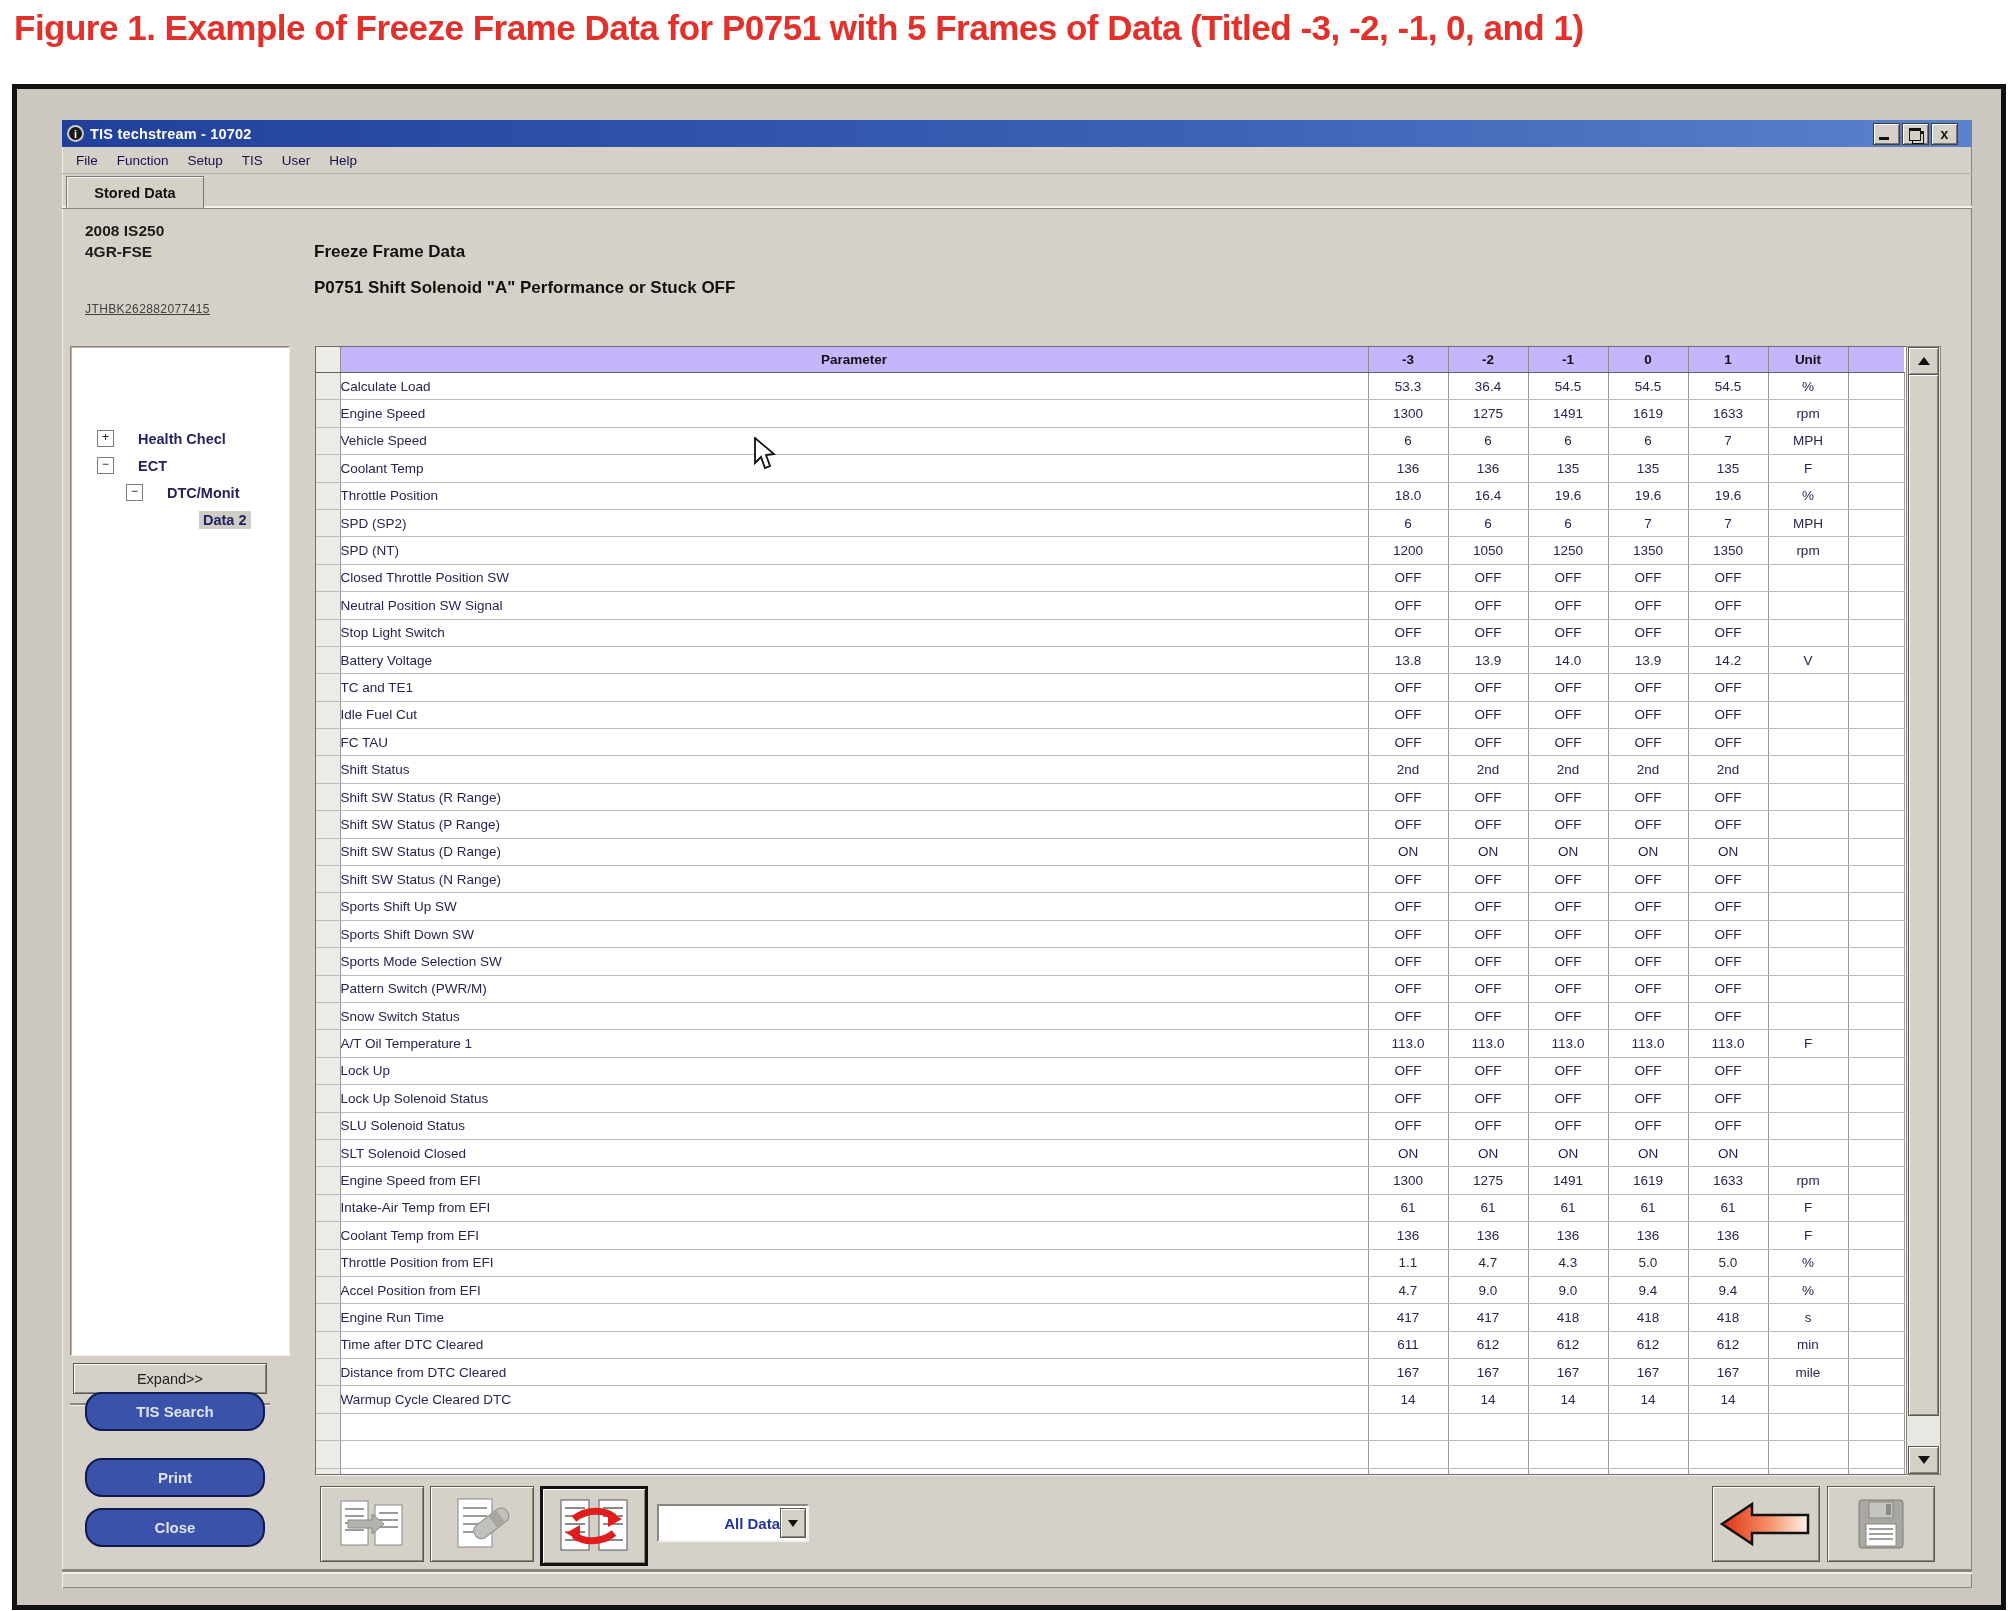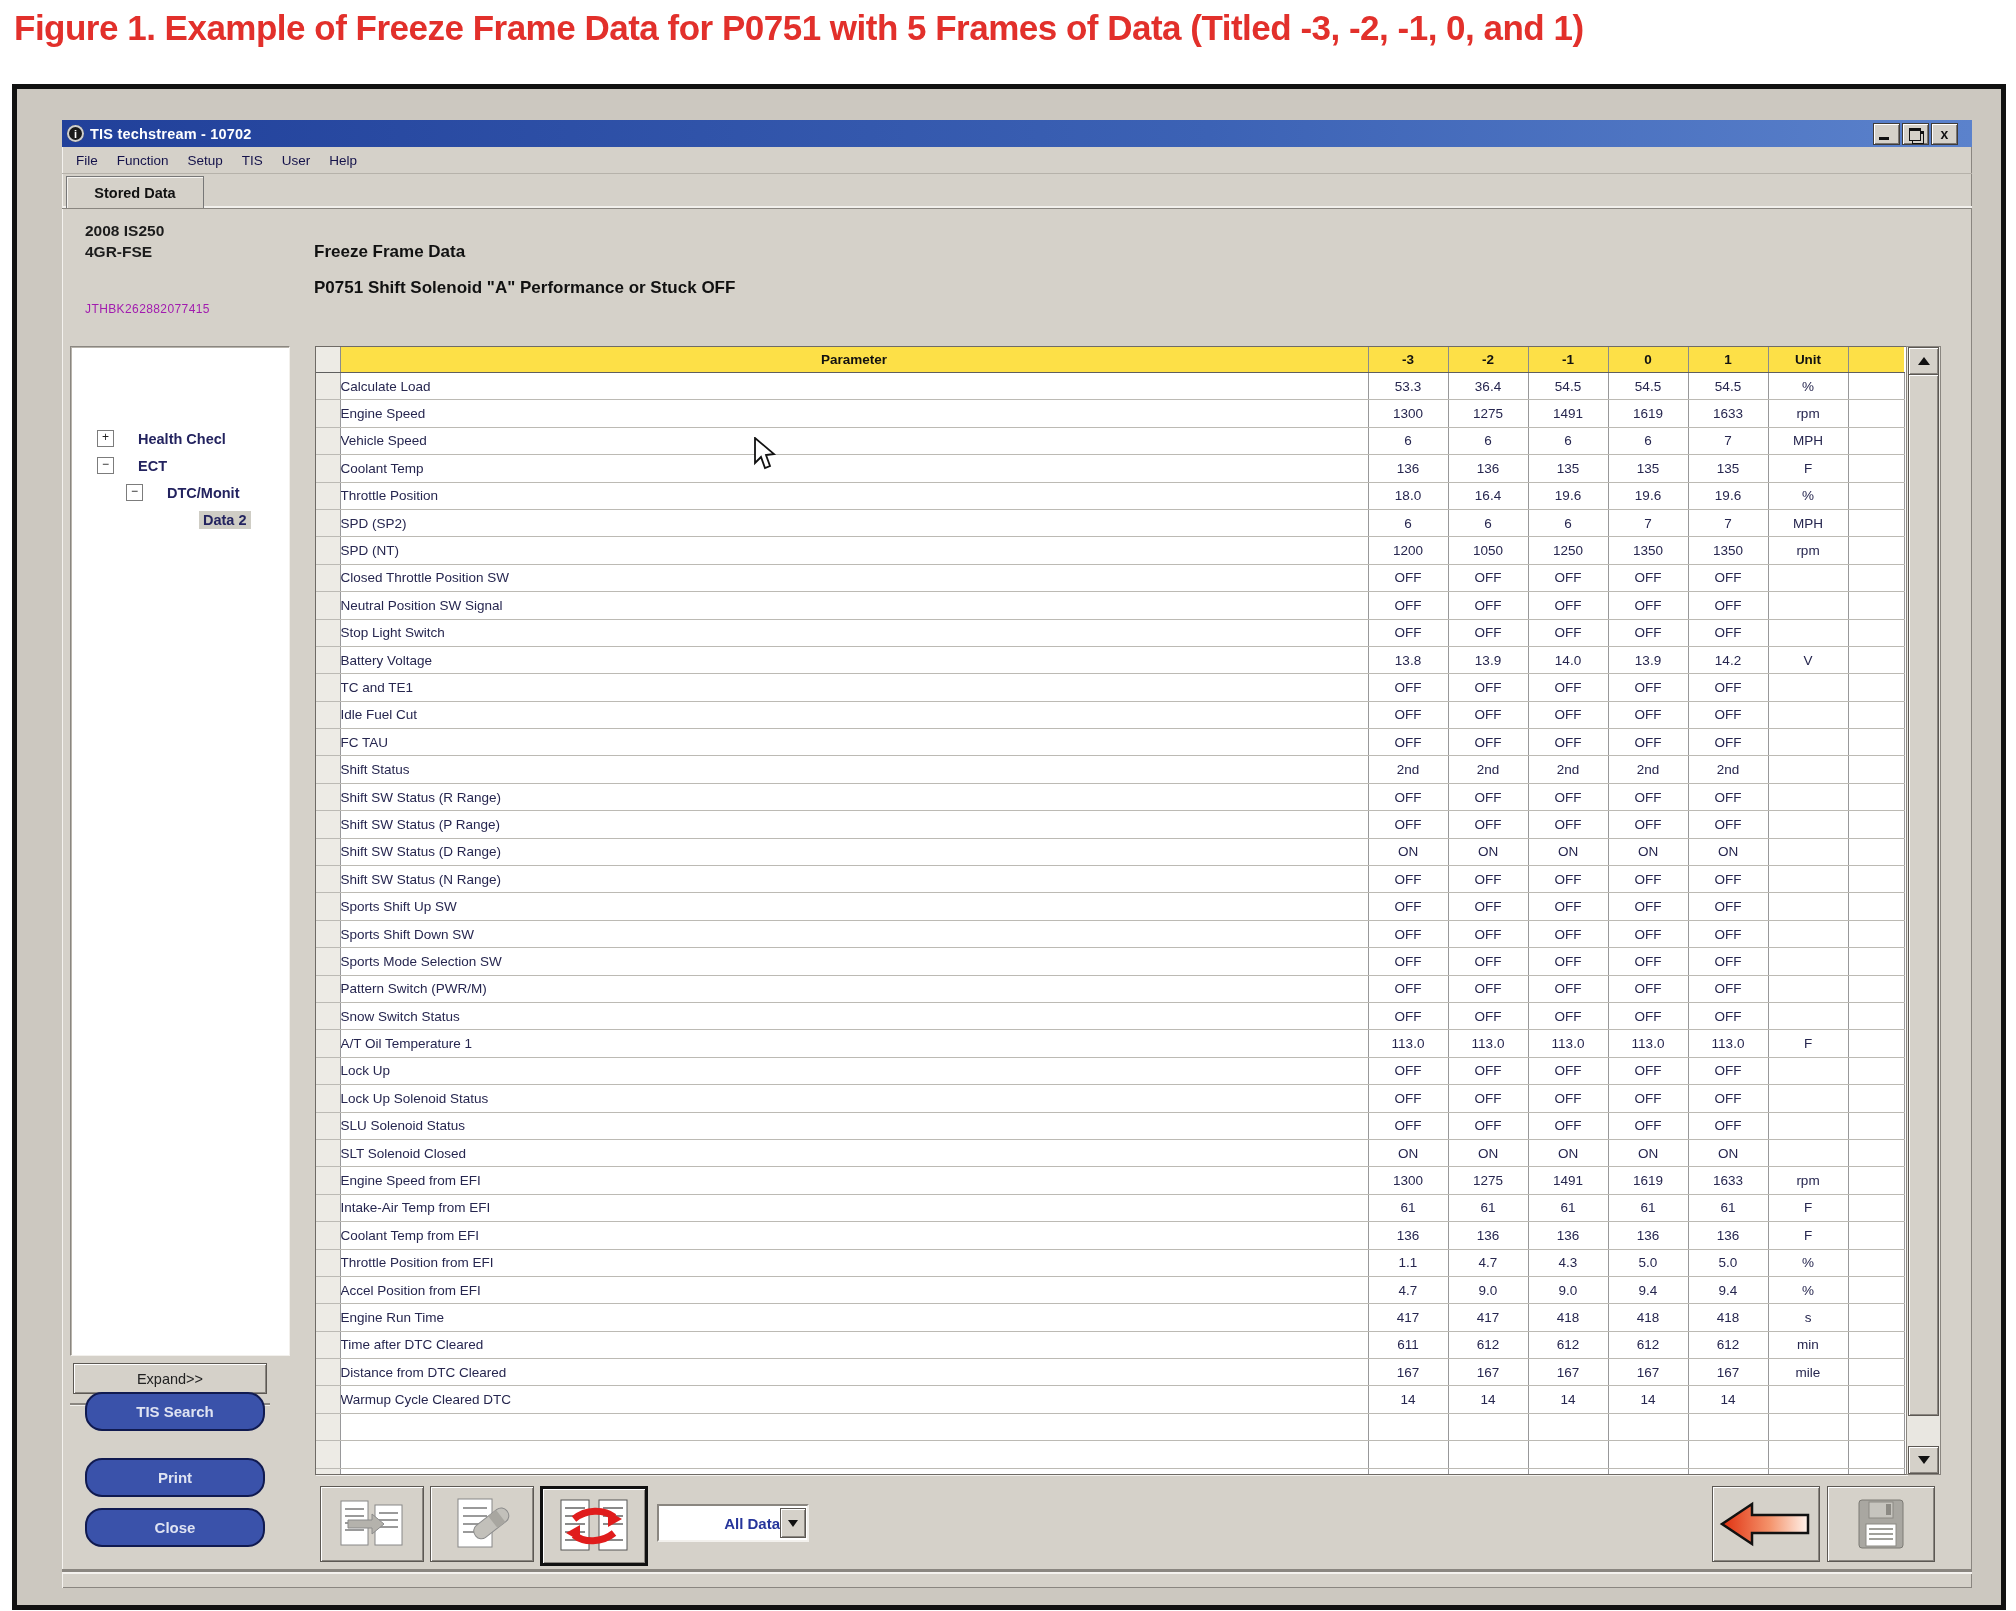--- a/index.html
+++ b/index.html
@@ -42,21 +42,21 @@
   #tab-stored{position:absolute;left:4px;top:0;width:136px;height:31px;background:#d5d1c9;
               border:1px solid #777;border-bottom:none;
               box-shadow:inset 1px 1px 0 #f6f4f0;
               display:flex;align-items:center;justify-content:center;
               font-size:14.5px;font-weight:bold;color:#111;}
   #tabstrip .strip-edge{position:absolute;left:0;top:30px;width:1910px;height:2px;
               background:#f2f0ec;border-bottom:1px solid #8a8680;}
 
   
   #sidebar-model{left:23px;top:100px;font-size:15.5px;font-weight:bold;color:#1c1c1c;line-height:21px;}
-  #sidebar-vin{left:23px;top:182px;font-size:12px;color:#a21caf;letter-spacing:0.4px;}
+  #sidebar-vin{left:23px;top:182px;font-size:12px;color:#404040;letter-spacing:0.4px;text-decoration:underline;}
   #treepanel{left:8px;top:226px;width:218px;height:1008px;background:#fff;
              border:1px solid #8a8680;border-right-color:#f2f0ec;border-bottom-color:#f2f0ec;
              box-shadow:inset 1px 1px 0 #b8b4ac;overflow:hidden;}
   #tree{position:absolute;left:0;top:78px;width:100%;}
   .tree-row{display:flex;align-items:center;height:27px;}
   .tree-exp{width:15px;height:15px;border:1px solid #7c7c7c;background:#fff;flex:0 0 15px;
             font-size:12px;line-height:13px;text-align:center;color:#222;margin-right:24px;}
   .tree-label{font-size:14.5px;font-weight:bold;color:#23235f;white-space:nowrap;}
   .tree-label.selected{background:#cfcdc5;padding:1px 4px;}
 
@@ -70,21 +70,21 @@
 
   
   #content-title{left:252px;top:122px;font-size:17px;font-weight:bold;color:#111;}
   #content-subtitle{left:252px;top:158px;font-size:17px;font-weight:bold;color:#111;}
 
   
   #tablewrap{left:253px;top:226px;width:1590px;height:1127px;overflow:hidden;
              border:1px solid #6f6b66;box-shadow:1px 1px 0 #f4f2ee;background:#fff;}
   table.grid{border-collapse:collapse;table-layout:fixed;width:1588px;}
   table.grid th,table.grid td{overflow:hidden;white-space:nowrap;padding:0;}
-  table.grid th{height:25px;background:#fde047;font-size:13.5px;font-weight:bold;color:#111;
+  table.grid th{height:25px;background:#c4b5fd;font-size:13.5px;font-weight:bold;color:#111;
                 border-right:1px solid #8c8c8c;border-bottom:1px solid #5f5f5f;text-align:center;}
   table.grid th.filler{border-right:none;}
   table.grid td{height:26.4px;font-size:13.5px;color:#26264f;background:#fff;
                 border-right:1px solid #98989a;border-bottom:1px solid #bcbab4;}
   td.gutter,th.gutter{background:#edebe5 !important;}
   td.param{text-align:left;padding-left:8px;}
   td.val,td.unit{text-align:center;}
   td.filler{border-right:none;}
 
   

